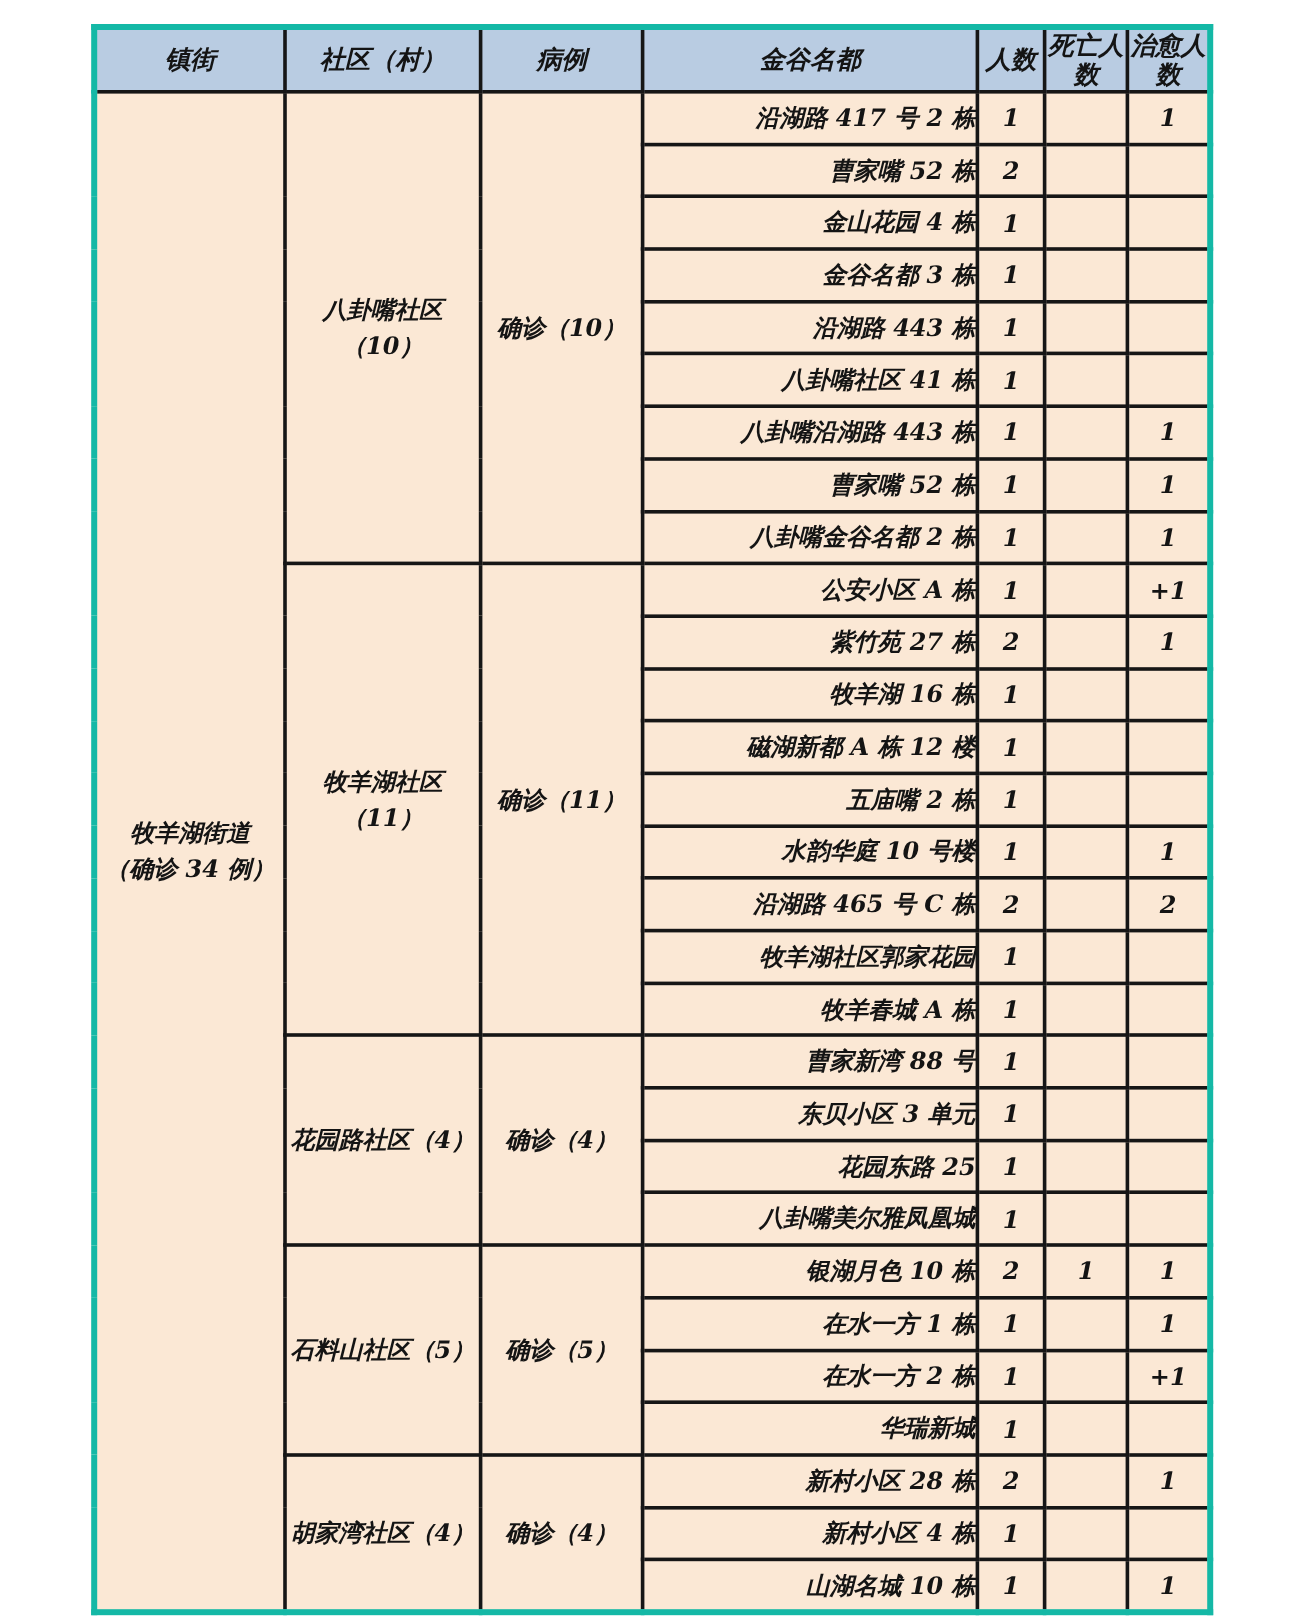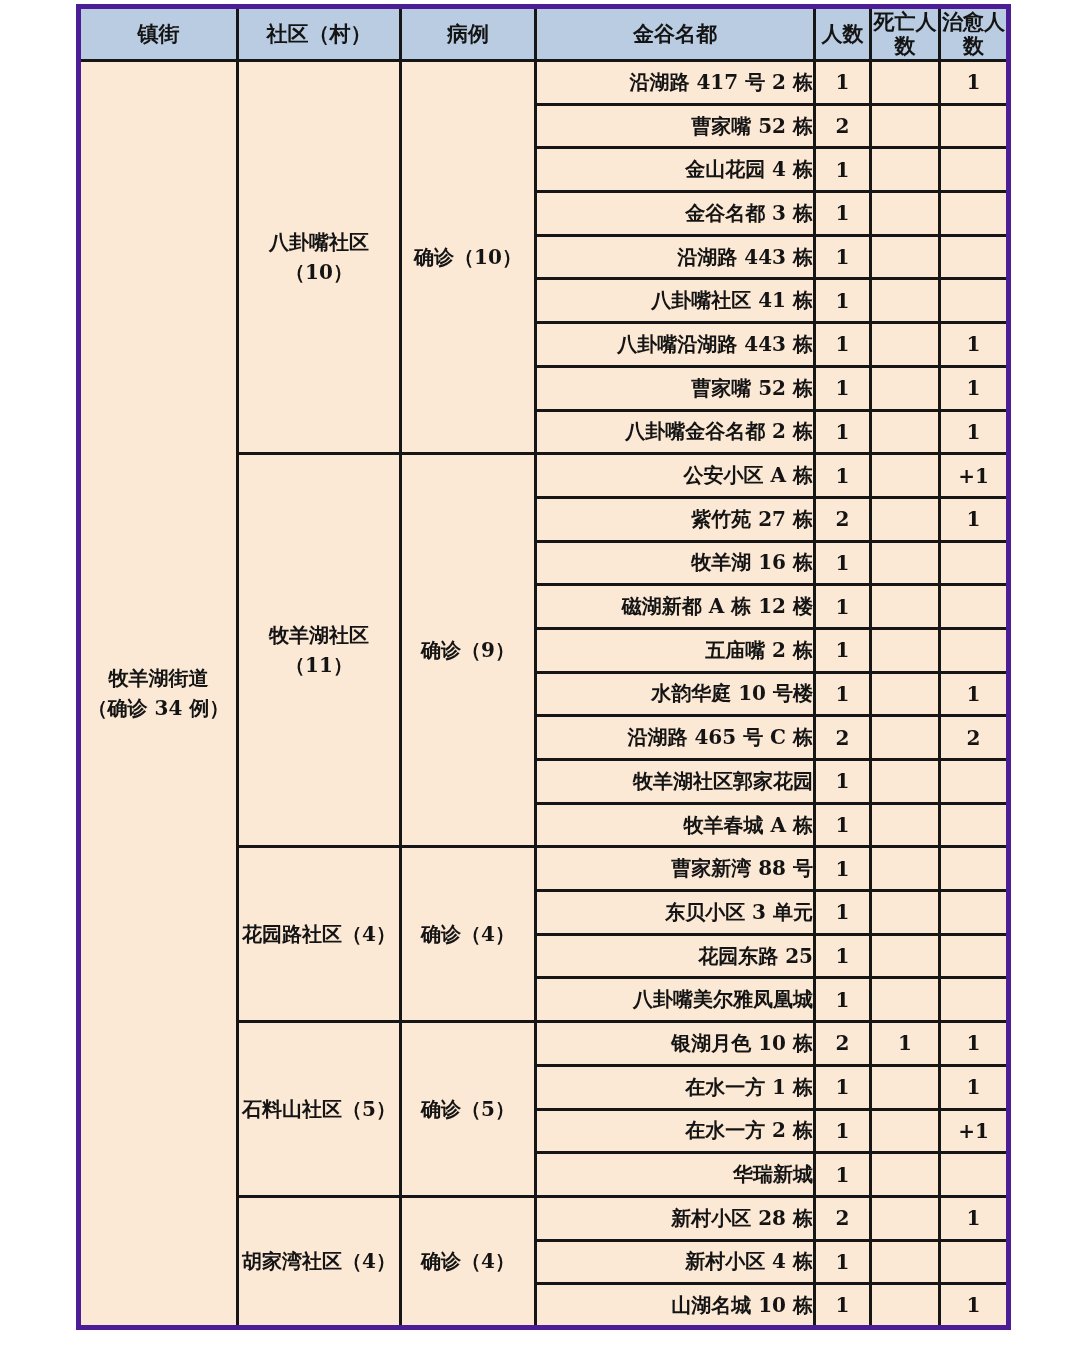--- a/index.html
+++ b/index.html
@@ -11,24 +11,25 @@
     position: relative;
     width: 1080px;
     height: 1352px;
     background: #ffffff;
     font-family: "DejaVu Serif", "Liberation Serif", serif;
     overflow: hidden;
   }
   table.covid-table {
     position: absolute;
     left: 76px;
-    top: 4px;
+    top: 20px;
     border-collapse: collapse;
     table-layout: fixed;
-    border: 5px solid #4c1d95;
+    border: 5px solid #14b8a6;
+    font-style: italic;
   }
   .covid-table th,
   .covid-table td {
     border: 3px solid #161616;
     box-sizing: border-box;
     color: #141414;
     font-weight: bold;
     padding: 0;
   }
   .covid-table thead th {
@@ -147,21 +148,21 @@
           <td class="num-cell">1</td>
         </tr>
         <tr>
           <td class="location-cell">八卦嘴金谷名都 2 栋</td>
           <td class="num-cell">1</td>
           <td class="num-cell"></td>
           <td class="num-cell">1</td>
         </tr>
         <tr>
           <td rowspan="9" class="community-cell">牧羊湖社区（11）</td>
-          <td rowspan="9" class="cases-cell">确诊（9）</td>
+          <td rowspan="9" class="cases-cell">确诊（11）</td>
           <td class="location-cell">公安小区 A 栋</td>
           <td class="num-cell">1</td>
           <td class="num-cell"></td>
           <td class="num-cell">+1</td>
         </tr>
         <tr>
           <td class="location-cell">紫竹苑 27 栋</td>
           <td class="num-cell">2</td>
           <td class="num-cell"></td>
           <td class="num-cell">1</td>

